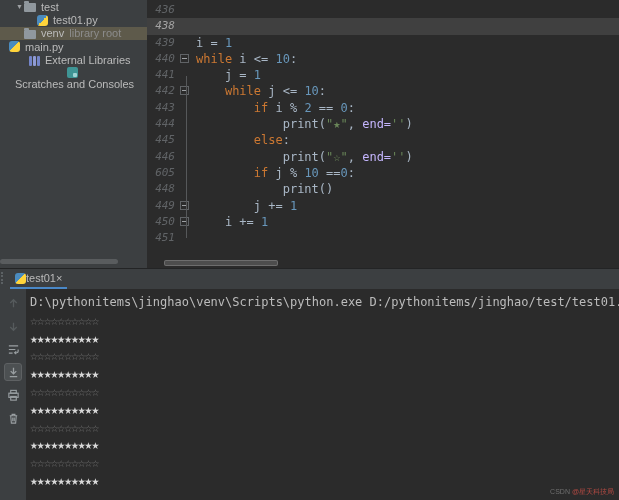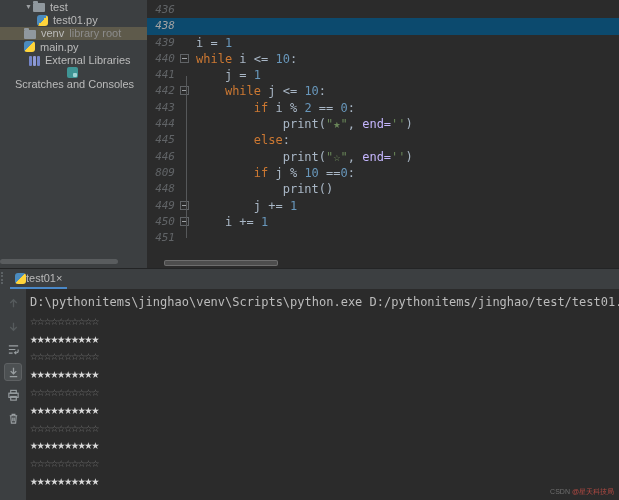--- a/index.html
+++ b/index.html
@@ -23,21 +23,21 @@
   .libs i:nth-child(2){background:#8f9bd4;}
   .scratch{width:11px;height:11px;border-radius:2px;background:#3f9595;position:relative;}
   .scratch:before{content:"";position:absolute;right:1px;bottom:1px;width:4px;height:4px;background:#9fd4d4;border-radius:1px;}
   .tree-sub{color:#8c8c8c;margin-left:5px;}
   .panel-hscroll{position:absolute;left:0;top:259px;width:118px;height:5px;background:#595c5e;border-radius:3px;}
 
   
   .editor{position:absolute;left:147px;top:0;width:472px;height:268px;background:#2b2b2b;
       padding-top:2px;box-sizing:border-box;overflow:hidden;}
   .code-line{display:flex;height:16.3px;line-height:16.3px;font-size:12px;white-space:pre;}
-  .code-line.current{background:#0c4a6e;align-items:flex-end;}
+  .code-line.current{background:#404040;align-items:flex-end;}
   .ln{width:28px;flex:none;text-align:right;color:#606366;font-size:11px;font-style:italic;}
   .code-line.current .ln{color:#a4a3a3;}
   .fold-col{width:18px;flex:none;position:relative;}
   .fold-box{position:absolute;left:5px;top:3px;width:9px;height:9px;border:1px solid #606366;
       box-sizing:border-box;background:#2b2b2b;}
   .fold-box:before{content:"";position:absolute;left:1px;right:1px;top:3px;height:1px;background:#9da0a3;}
   .code-text{padding-left:3px;color:#a9b7c6;}
   .tk-kw{color:#cc7832;}
   .tk-num{color:#6897bb;}
   .tk-str{color:#6a8759;}
@@ -71,37 +71,37 @@
   
   .watermark{position:absolute;right:5px;bottom:3px;font-family:"Liberation Sans",sans-serif;
       font-size:7px;color:#6f6f6f;}
   .watermark b{color:#b54a43;font-weight:normal;}
 </style>
 </head>
 <body>
 
 <div class="project-panel">
   <div id="tree">
-      <div class="tree-row" style="padding-left: 24px; align-items: center;">
+      <div class="tree-row" style="padding-left: 15px; align-items: center;">
         <span class="tree-chevron">▼</span>
         <span class="tree-icon folder"></span>
         <span>test</span>
       </div>
       <div class="tree-row" style="padding-left: 28px;">
         <span class="tree-chevron"></span>
         <span class="tree-icon pyfile"></span>
         <span>test01.py</span>
       </div>
       <div class="tree-row selected" style="padding-left: 15px;">
         <span class="tree-chevron"></span>
         <span class="tree-icon folder"></span>
         <span>venv</span>
         <span class="tree-sub">library root</span>
       </div>
-      <div class="tree-row" style="padding-left: 15px;">
+      <div class="tree-row" style="">
         <span class="tree-chevron"></span>
         <span class="tree-icon pyfile"></span>
         <span>main.py</span>
       </div>
       <div class="tree-row" style="padding-left: 20px;">
         <span class="tree-chevron"></span>
         <span class="tree-icon libs">
           <i></i>
           <i></i>
           <i></i>
@@ -122,21 +122,21 @@
       <div class="code-line"><span class="ln">436</span><span class="fold-col"></span><span class="code-text"></span></div>
       <div class="code-line current"><span class="ln">438</span><span class="fold-col"></span><span class="code-text"></span></div>
       <div class="code-line"><span class="ln">439</span><span class="fold-col"></span><span class="code-text"><span>i = </span><span class="tk-num">1</span></span></div>
       <div class="code-line"><span class="ln">440</span><span class="fold-col"><span class="fold-box"></span></span><span class="code-text"><span class="tk-kw">while</span><span> i &lt;= </span><span class="tk-num">10</span><span>:</span></span></div>
       <div class="code-line"><span class="ln">441</span><span class="fold-col"></span><span class="code-text"><span>    j = </span><span class="tk-num">1</span></span></div>
       <div class="code-line"><span class="ln">442</span><span class="fold-col"><span class="fold-box"></span></span><span class="code-text"><span>    </span><span class="tk-kw">while</span><span> j &lt;= </span><span class="tk-num">10</span><span>:</span></span></div>
       <div class="code-line"><span class="ln">443</span><span class="fold-col"></span><span class="code-text"><span>        </span><span class="tk-kw">if</span><span> i % </span><span class="tk-num">2</span><span> == </span><span class="tk-num">0</span><span>:</span></span></div>
       <div class="code-line"><span class="ln">444</span><span class="fold-col"></span><span class="code-text"><span>            print(</span><span class="tk-str">"★"</span><span>, </span><span class="tk-kwarg">end=</span><span class="tk-str">''</span><span>)</span></span></div>
       <div class="code-line"><span class="ln">445</span><span class="fold-col"></span><span class="code-text"><span>        </span><span class="tk-kw">else</span><span>:</span></span></div>
       <div class="code-line"><span class="ln">446</span><span class="fold-col"></span><span class="code-text"><span>            print(</span><span class="tk-str">"☆"</span><span>, </span><span class="tk-kwarg">end=</span><span class="tk-str">''</span><span>)</span></span></div>
-      <div class="code-line"><span class="ln">809</span><span class="fold-col"></span><span class="code-text"><span>        </span><span class="tk-kw">if</span><span> j % </span><span class="tk-num">10</span><span> ==</span><span class="tk-num">0</span><span>:</span></span></div>
+      <div class="code-line"><span class="ln">605</span><span class="fold-col"></span><span class="code-text"><span>        </span><span class="tk-kw">if</span><span> j % </span><span class="tk-num">10</span><span> ==</span><span class="tk-num">0</span><span>:</span></span></div>
       <div class="code-line"><span class="ln">448</span><span class="fold-col"></span><span class="code-text"><span>            print()</span></span></div>
       <div class="code-line"><span class="ln">449</span><span class="fold-col"><span class="fold-box"></span></span><span class="code-text"><span>        j += </span><span class="tk-num">1</span></span></div>
       <div class="code-line"><span class="ln">450</span><span class="fold-col"><span class="fold-box"></span></span><span class="code-text"><span>    i += </span><span class="tk-num">1</span></span></div>
       <div class="code-line"><span class="ln">451</span><span class="fold-col"></span><span class="code-text"></span></div>
     </div>
   <div class="fold-guide"></div>
   <div class="editor-hscroll"></div>
 </div>
 
 <div class="console">

